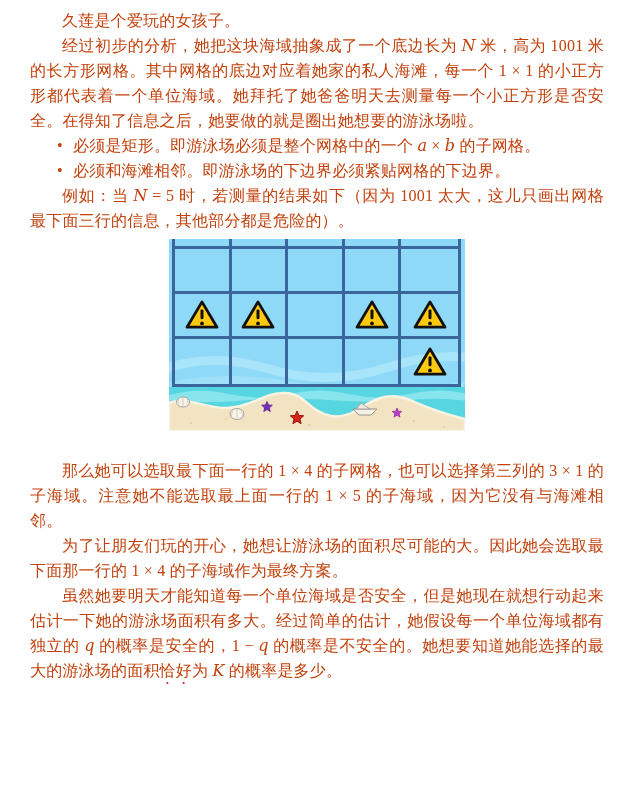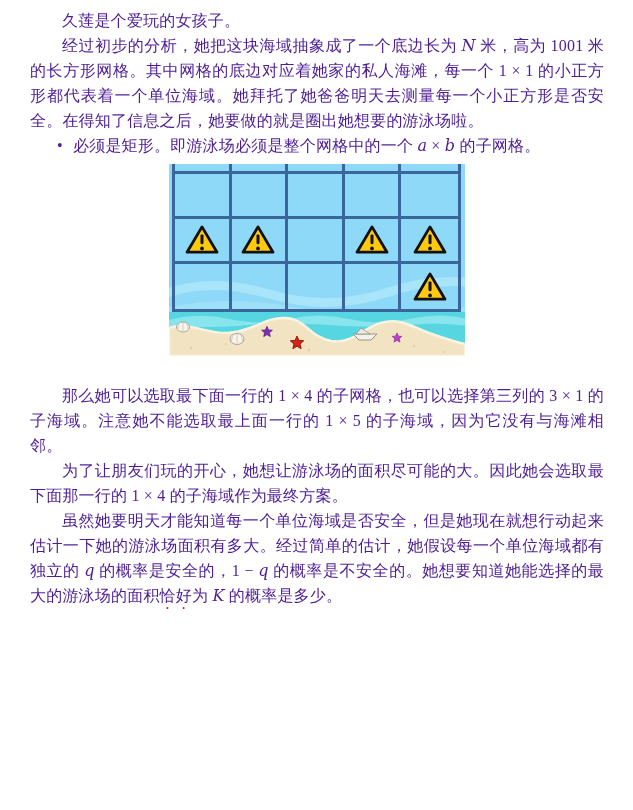--- a/index.html
+++ b/index.html
@@ -1,20 +1,20 @@
 <!DOCTYPE html>
 <html><head>
 <meta charset="utf-8">
 <style>
   html,body{margin:0;padding:0;background:#ffffff;}
   .page{
     width:633px;height:810px;box-sizing:border-box;
     background:#ffffff;overflow:hidden;position:relative;
     font-family:"Liberation Serif","DejaVu Serif",serif;
-    color:#4c1d95;
+    color:#c2410c;
   }
   .doc{padding:8px 29px 0 30px;}
   .para{
     margin:0;font-size:16px;line-height:25px;
     text-align:justify;text-indent:2em;
     letter-spacing:0.2px;
   }
   .bullets{margin:0;padding:0;list-style:none;}
   .bullets li{
     font-size:16px;line-height:25px;position:relative;
@@ -54,21 +54,23 @@
 </head>
 <body>
 
 <div class="page">
   <div class="doc">
     <div id="before">
         <p class="para"><span class="cjk">久莲是个爱玩的女孩子。</span></p>
         <p class="para"><span class="cjk">经过初步的分析，她把这块海域抽象成了一个底边长为 </span><span class="math-var">N</span><span class="cjk"> 米，高为 </span><span class="math-up">1001</span><span class="cjk"> 米的长方形网格。其中网格的底边对应着她家的私人海滩，每一个 </span><span class="math-up">1 × 1</span><span class="cjk"> 的小正方形都代表着一个单位海域。她拜托了她爸爸明天去测量每一个小正方形是否安全。在得知了信息之后，她要做的就是圈出她想要的游泳场啦。</span></p>
         <ul class="bullets">
           <li><span class="cjk">必须是矩形。即游泳场必须是整个网格中的一个 </span><span class="math-var">a</span><span class="math-up"> × </span><span class="math-var">b</span><span class="cjk"> 的子网格。</span></li>
+          <li><span class="cjk">必须和海滩相邻。即游泳场的下边界必须紧贴网格的下边界。</span></li>
         </ul>
+        <p class="para"><span class="cjk">例如：当 </span><span class="math-var">N</span><span class="math-up"> = 5</span><span class="cjk"> 时，若测量的结果如下（因为 </span><span class="math-up">1001</span><span class="cjk"> 太大，这儿只画出网格最下面三行的信息，其他部分都是危险的）。</span></p>
       </div>
 
     <div class="figure">
 
       <svg class="bgwaves" width="296" height="192" viewBox="0 0 296 192">
         <path d="M-10 132 Q 40 112 100 130 T 220 128 T 336 126" fill="none" stroke="#AFE6FA" stroke-width="9" opacity="0.8"></path>
         <path d="M-20 152 Q 50 132 130 148 T 310 144" fill="none" stroke="#A6E3F9" stroke-width="8" opacity="0.7"></path>
       </svg>
 
       <div class="sea-grid">

